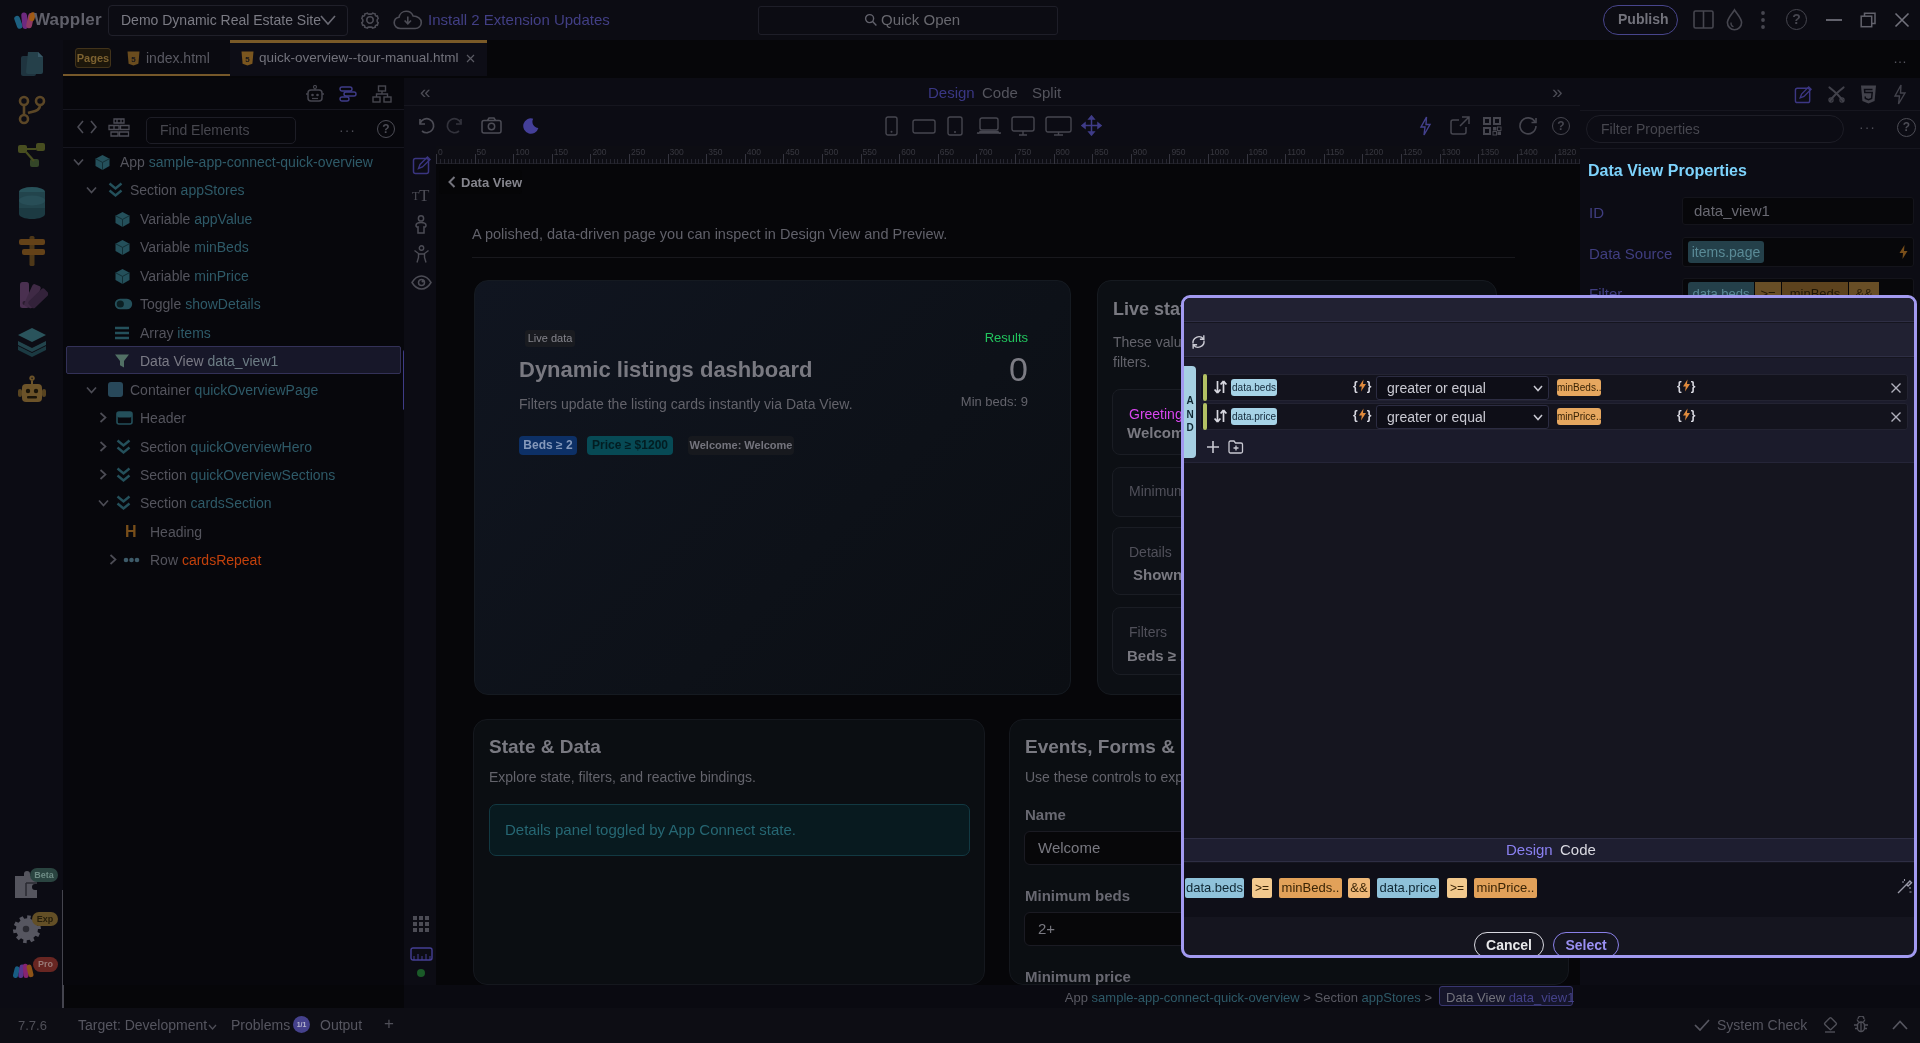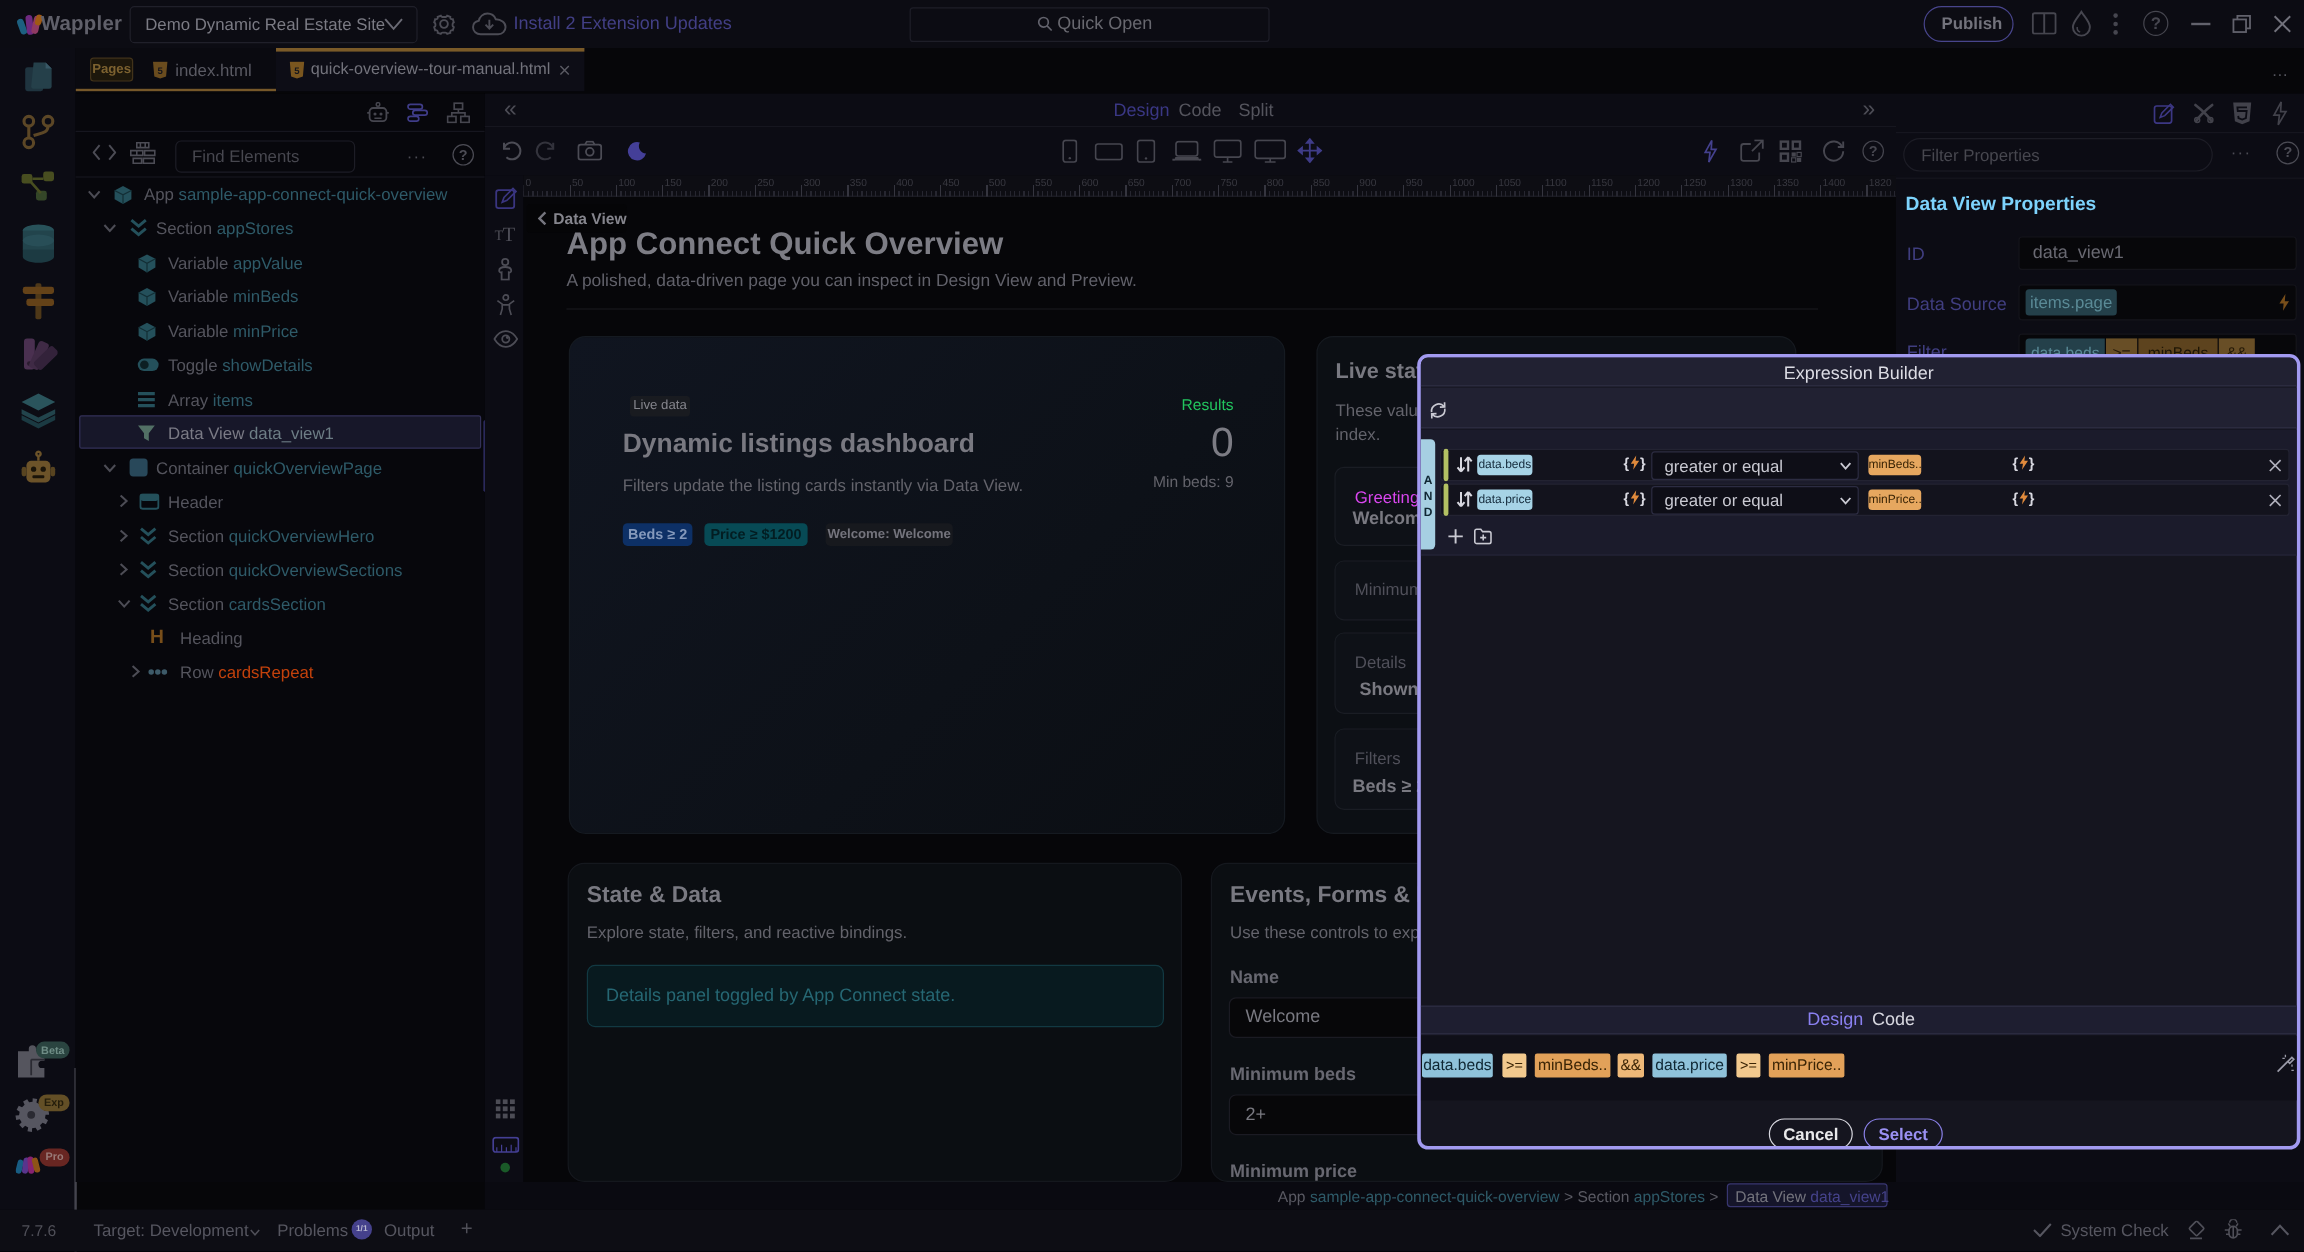--- a/index.html
+++ b/index.html
@@ -493,39 +493,38 @@
         <rect x="1" y="1" width="21" height="12" rx="2" fill="none" stroke="#443f94" stroke-width="1.4"></rect>
         <path d="M4 13 v-4 M8 13 v-6 M12 13 v-4 M16 13 v-6 M20 13 v-4" stroke="#443f94" stroke-width="1"></path>
       </svg>
     <div class="abs" style="left:13px;top:891px;width:8px;height:8px;border-radius:50%;background:#1a5a28"></div>
 
     <div class="abs" style="left:35px;top:92px;width:83px;height:24px;background:#050507;border-radius:3px"></div>
     <svg class="abs" style="left:44px;top:98px" width="8" height="12" viewBox="0 0 8 12">
         <path d="M6.5 1 L1.5 6 L6.5 11" stroke="#74747d" stroke-width="2" fill="none"></path>
       </svg>
     <span class="abs" style="left:57px;top:97px;color:#85858d;font-size:13px;font-weight:bold">Data View</span>
-    <span class="abs" style="left:68px;top:110px;color:#7d7d85;font-size:26px;font-weight:bold">App Connect Quick Overview</span>
     <span class="abs" style="left:68px;top:148px;color:#61616a;font-size:14.5px">A polished, data-driven page you can inspect in Design View and Preview.</span>
     <div class="abs" style="left:68px;top:179px;width:1043px;height:1px;background:#18181d"></div>
 
     <div class="abs" style="left:70px;top:202px;width:597px;height:415px;background:linear-gradient(135deg,#101520 0%, #0d1118 60%, #0b0e13 100%);border-radius:14px;border:1px solid #151a21"></div>
     <div class="abs" style="left:121px;top:252px;width:50px;height:17px;background:#191b20;border-radius:3px;color:#85858c;font-size:11px;font-weight:normal;text-align:center;line-height:17px">Live data</div>
     <span class="abs" style="left:115px;top:279px;color:#797981;font-size:22px;font-weight:bold">Dynamic listings dashboard</span>
     <span class="abs" style="left:115px;top:318px;color:#63636b;font-size:14px">Filters update the listing cards instantly via Data View.</span>
     <div class="abs" style="left:115px;top:358px;width:58px;height:19px;background:#0d3066;border-radius:4px;color:#8599bb;font-size:12px;font-weight:bold;text-align:center;line-height:19px">Beds ≥ 2</div>
     <div class="abs" style="left:183px;top:358px;width:86px;height:19px;background:#074a55;border-radius:4px;color:#031d22;font-size:12px;font-weight:bold;text-align:center;line-height:19px">Price ≥ $1200</div>
     <div class="abs" style="left:284px;top:358px;width:106px;height:19px;background:#17191e;border-radius:4px;color:#74747d;font-size:11px;font-weight:bold;text-align:center;line-height:19px">Welcome: Welcome</div>
     <div class="abs" style="left:420px;top:252px;width:204px;text-align:right;color:#22c55e;font-size:13px">Results</div>
     <div class="abs" style="left:420px;top:272px;width:204px;text-align:right;color:#7c7c84;font-size:34px;font-weight:300">0</div>
     <div class="abs" style="left:420px;top:316px;width:204px;text-align:right;color:#63636b;font-size:13px">Min beds: 9</div>
 
     <div class="abs" style="left:693px;top:202px;width:400px;height:415px;background:#0c0f14;border:1px solid #161a20;border-radius:14px"></div>
     <span class="abs" style="left:709px;top:221px;color:#797981;font-size:18px;font-weight:bold">Live stats</span>
     <span class="abs" style="left:709px;top:256px;color:#63636b;font-size:14px">These values update instantly as filters</span>
-    <span class="abs" style="left:709px;top:276px;color:#63636b;font-size:14px">index.</span>
+    <span class="abs" style="left:709px;top:276px;color:#63636b;font-size:14px">filters.</span>
     <div class="abs" style="left:708px;top:311px;width:370px;height:66px;background:#0e1117;border:1px solid #1a1d24;border-radius:8px"></div>
     <span class="abs" style="left:725px;top:328px;color:#d946ef;font-size:14px">Greeting</span>
     <span class="abs" style="left:723px;top:346px;color:#797981;font-size:15px;font-weight:bold">Welcome</span>
     <div class="abs" style="left:708px;top:389px;width:370px;height:50px;background:#0e1117;border:1px solid #1a1d24;border-radius:8px"></div>
     <span class="abs" style="left:725px;top:405px;color:#50505a;font-size:14px">Minimum beds</span>
     <div class="abs" style="left:708px;top:449px;width:370px;height:68px;background:#0e1117;border:1px solid #1a1d24;border-radius:8px"></div>
     <span class="abs" style="left:725px;top:466px;color:#50505a;font-size:14px">Details</span>
     <span class="abs" style="left:729px;top:488px;color:#797981;font-size:15px;font-weight:bold">Shown</span>
     <div class="abs" style="left:708px;top:529px;width:370px;height:68px;background:#0e1117;border:1px solid #1a1d24;border-radius:8px"></div>
     <span class="abs" style="left:725px;top:546px;color:#50505a;font-size:14px">Filters</span>
@@ -612,21 +611,20 @@
         <rect x="5.5" y="6" width="7" height="9.5" rx="3.5" fill="none" stroke="#4f4f58" stroke-width="1.4"></rect>
         <path d="M9 6 v9.5 M5.5 9 H2 M5.5 12.5 H3 M12.5 9 H16 M12.5 12.5 H15 M6.5 6 L5 3.5 M11.5 6 L13 3.5 M6 3 a3 3 0 0 1 6 0" stroke="#4f4f58" stroke-width="1.3" fill="none"></path>
       </svg>
     <svg class="abs" style="left:1892px;top:12px" width="16" height="10" viewBox="0 0 16 10">
         <path d="M1 9 L8 1.5 L15 9" stroke="#565660" stroke-width="1.7" fill="none"></path>
       </svg>
   </div>
   <div class="abs" id="modal">
 
     <div class="abs" style="left:0;top:0;width:730px;height:24px;background:#212132;border-bottom:1px solid #2e2e44"></div>
-    <div class="abs" style="left:0;top:0;width:730px;text-align:center;color:#dcdce4;font-size:15px;top:5px">Expression Builder</div>
     <div class="abs" style="left:0;top:25px;width:730px;height:34px;background:#212132;border-bottom:1px solid #2e2e44"></div>
     <svg class="abs" style="left:6px;top:36px" width="17" height="16" viewBox="0 0 17 16">
         <path d="M3 9.5 a6 6 0 0 1 10.4-4.8 M13.8 1.2 l.1 4 -4 .1" fill="none" stroke="#c9c9d2" stroke-width="1.4"></path>
         <path d="M14 6.5 a6 6 0 0 1 -10.4 4.8 M3.2 14.8 l-.1-4 4-.1" fill="none" stroke="#c9c9d2" stroke-width="1.4"></path>
       </svg>
     <div class="abs" style="left:0;top:60px;width:730px;height:105px;background:#1b1b2b;border-bottom:1px solid #252538"></div>
 
     <div class="abs" style="left:0;top:68px;width:12px;height:92px;background:#a6cfe2;border-radius:0 4px 4px 0;color:#0f2733;font-size:10px;font-weight:bold;text-align:center;line-height:13.5px;padding-top:28px">A<br>N<br>D</div>
 
     <div class="abs" style="left:16px;top:76px;width:708px;height:27px;background:#13131d;border:1px solid #232332;border-radius:3px"></div>

